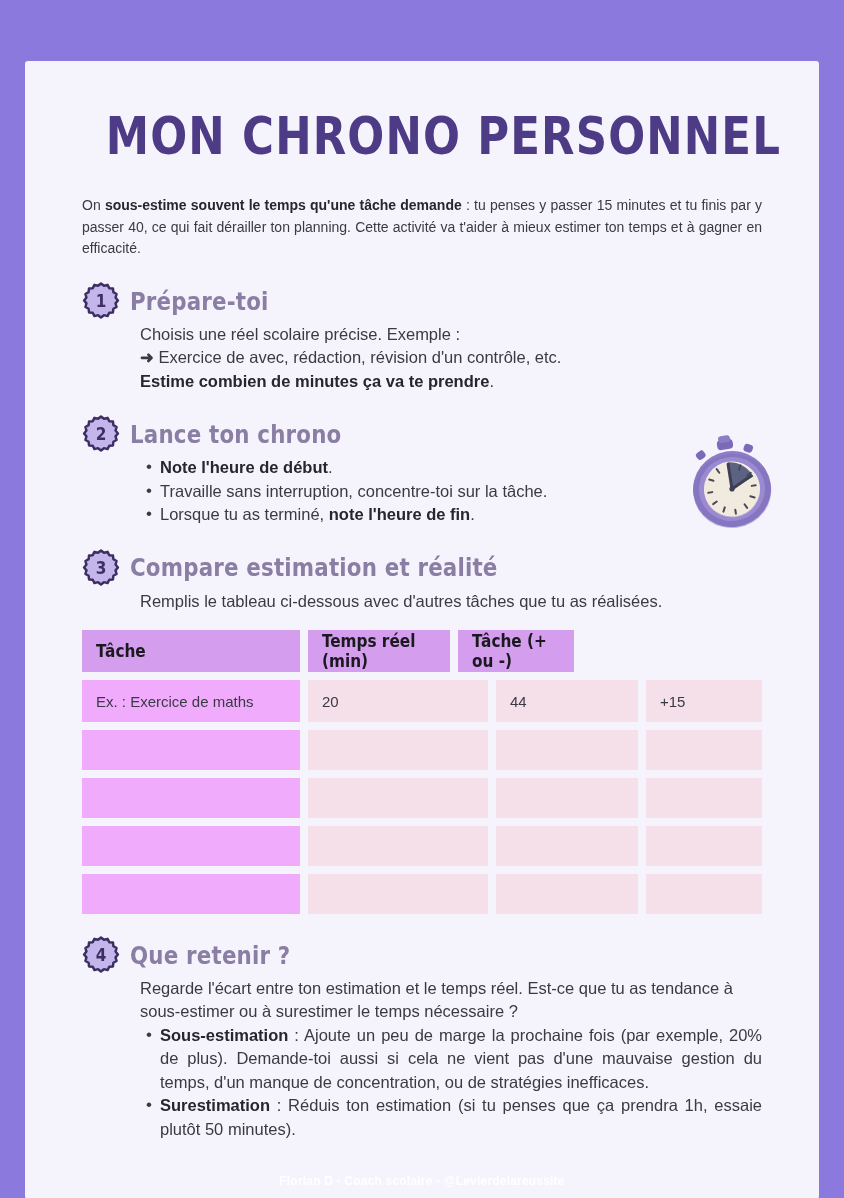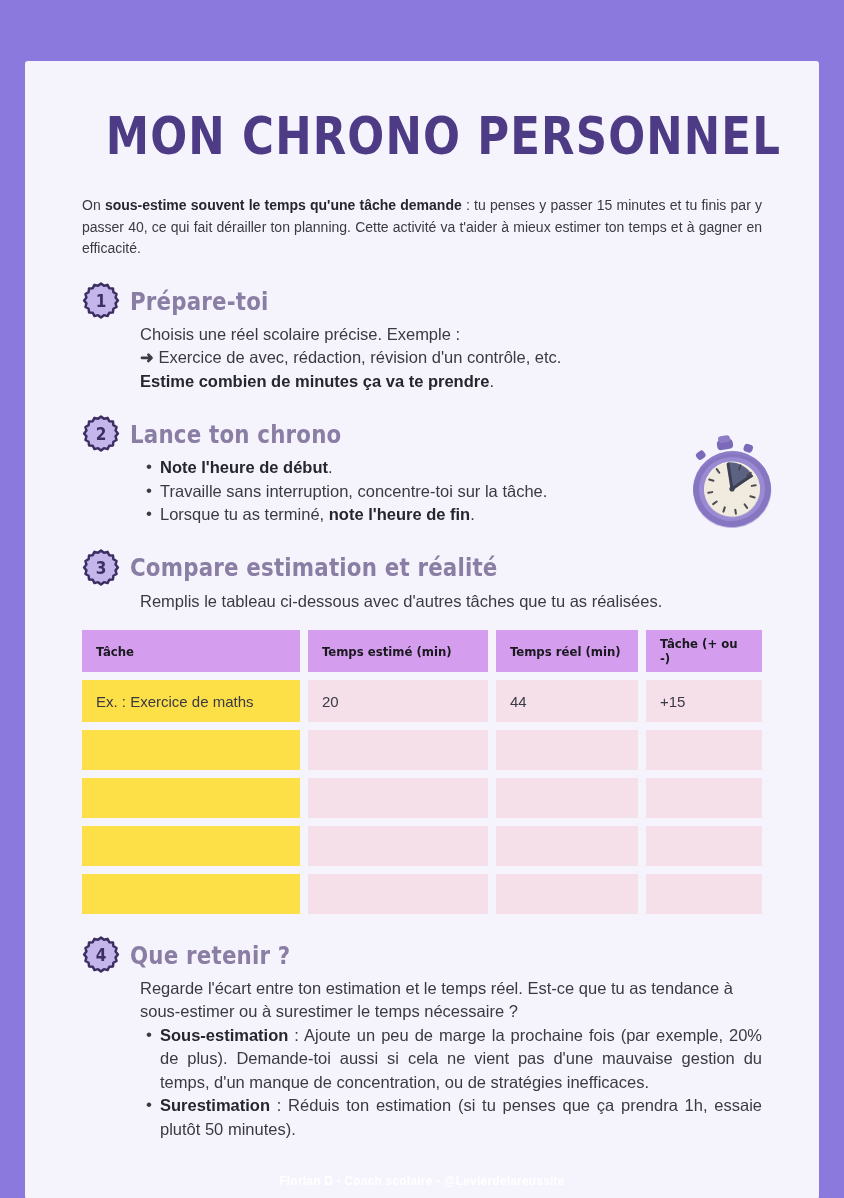--- a/index.html
+++ b/index.html
@@ -106,29 +106,29 @@
   }
   .tcell.c0{flex:0 0 218px;}
   .tcell.c1{flex:0 0 180px;}
   .tcell.c2{flex:0 0 142px;}
   .tcell.c3{flex:0 0 116px;}
   .head .tcell{
     height:42px;
     background:#d49ded;
     color:#19191f;
     font-weight:bold;
-    font-size:13px;
+    font-size:17px;
     font-family:"DejaVu Sans Condensed","Liberation Sans",sans-serif;
   }
   .body .tcell{
     height:42px;
     font-size:15px;
     color:#3a3a44;
   }
-  .body .tcell.c0{background:#fde047;}
+  .body .tcell.c0{background:#f0abfc;}
   .body .tcell.c1,.body .tcell.c2,.body .tcell.c3{background:#f5dfe9;}
   .body.empty .tcell{height:40px;}
 
   
   .footer{
     position:absolute;
     left:0;bottom:0;width:844px;height:35px;
     display:flex;align-items:center;justify-content:center;
     color:#ffffff;font-weight:bold;font-size:12px;
     letter-spacing:0.2px;
@@ -224,21 +224,20 @@
         <div class="step-title">Compare estimation et réalité</div>
       </div>
       <div class="step-body">
         <div>Remplis le tableau ci-dessous avec d'autres tâches que tu as réalisées.</div>
       </div>
     </div>
 
     <div class="tablewrap">
       <div class="trow head">
         <div class="tcell c0">Tâche</div>
-        <div class="tcell c1">Temps estimé (min)</div>
         <div class="tcell c2">Temps réel (min)</div>
         <div class="tcell c3">Tâche (+ ou -)</div>
       </div>
       <div class="trow body">
         <div class="tcell c0">Ex. : Exercice de maths</div>
         <div class="tcell c1">20</div>
         <div class="tcell c2">44</div>
         <div class="tcell c3">+15</div>
       </div>
       <div class="trow body empty">

